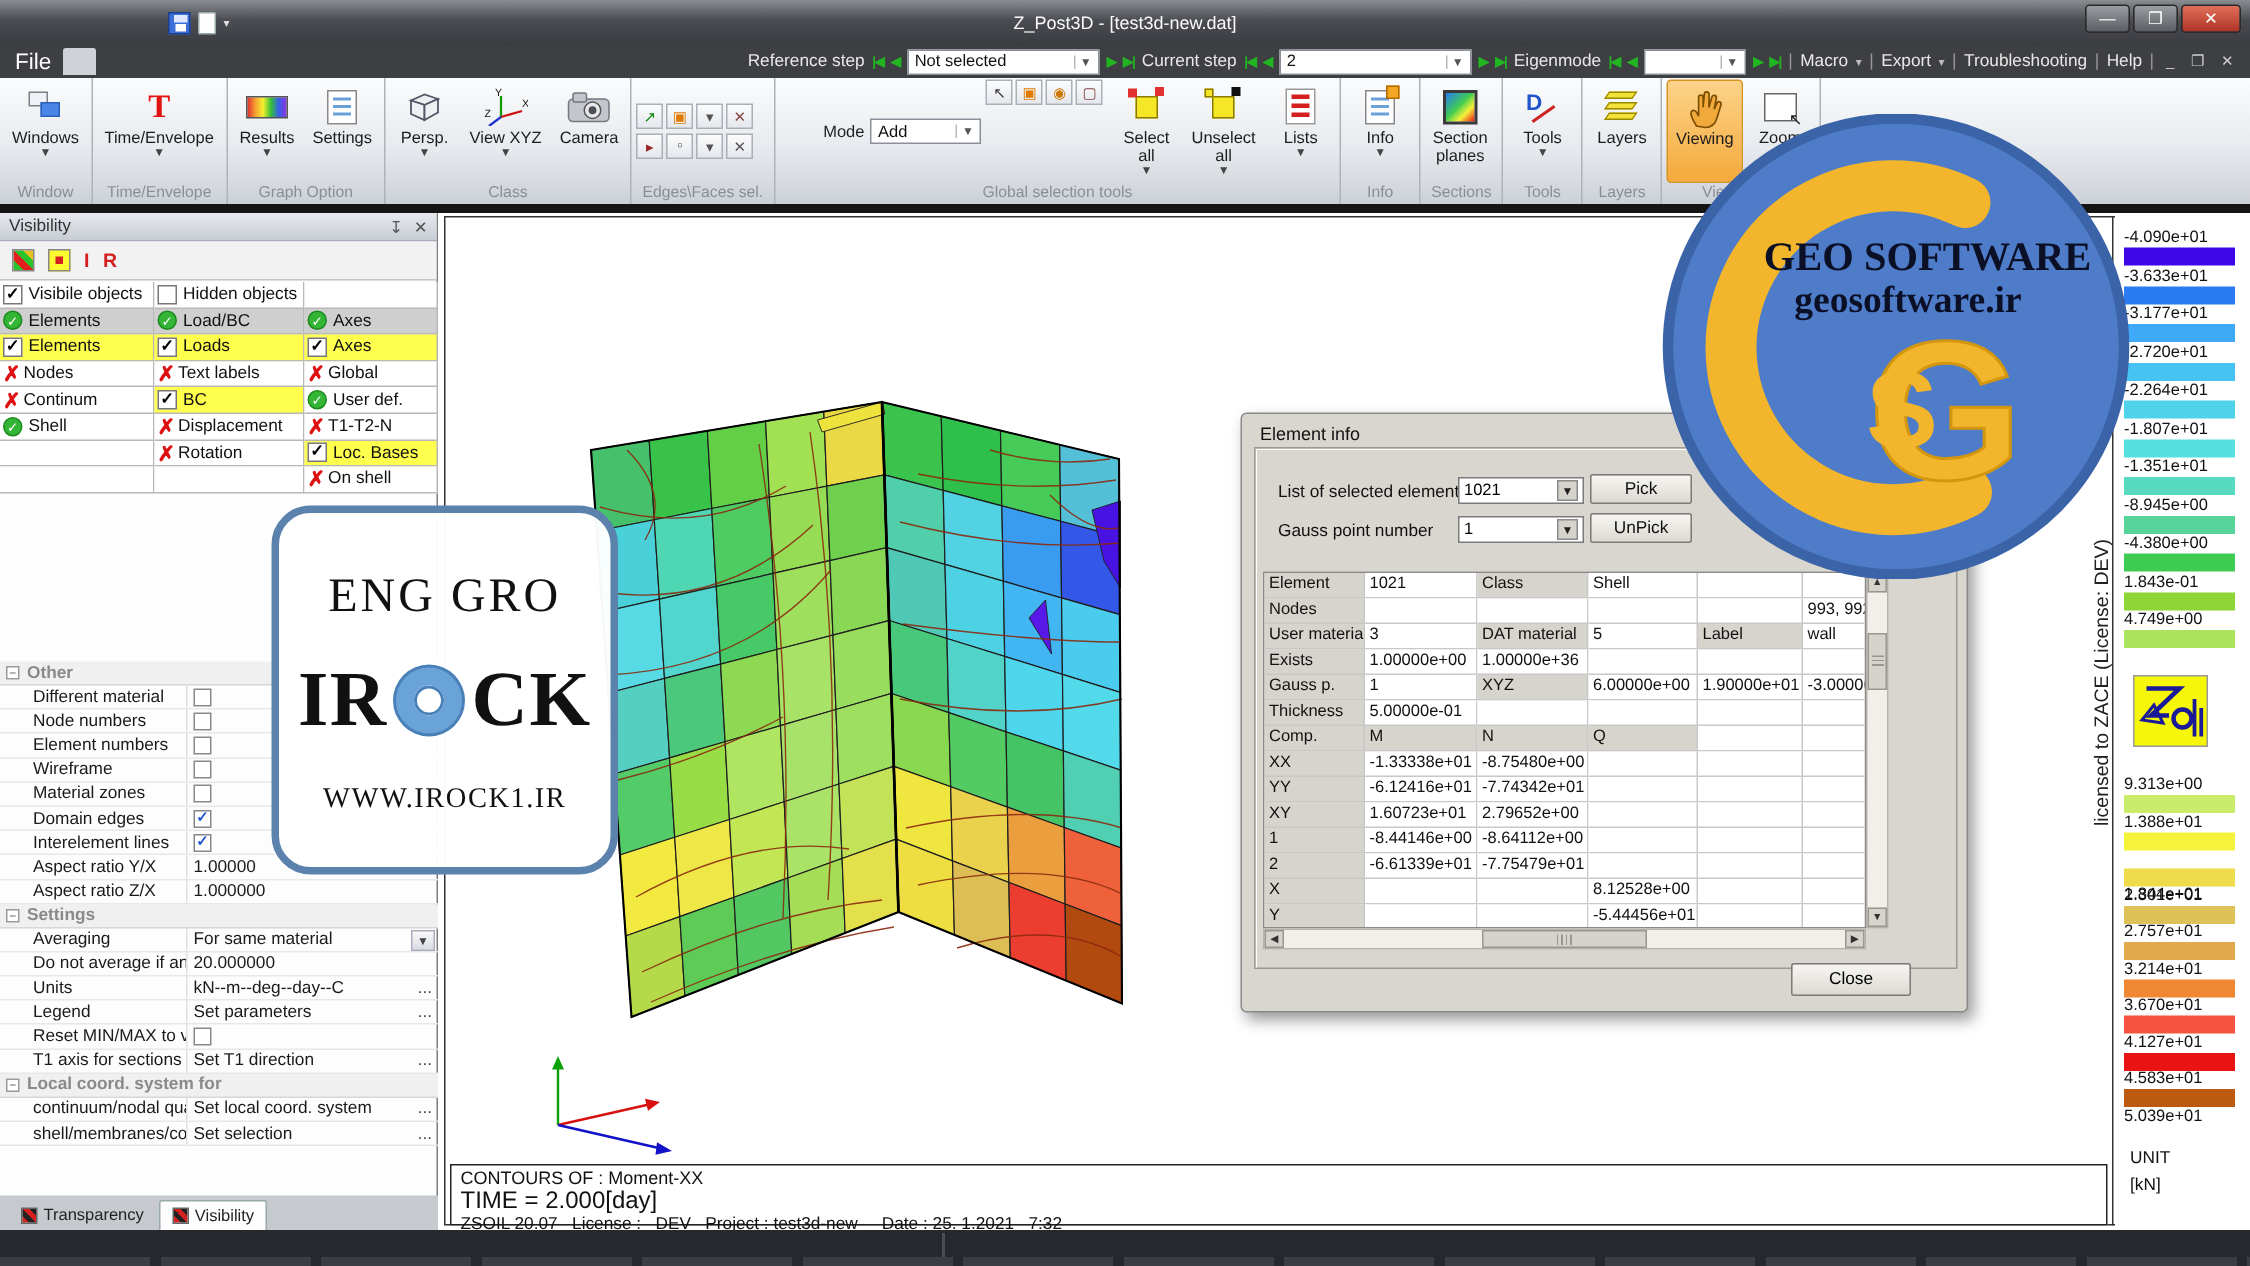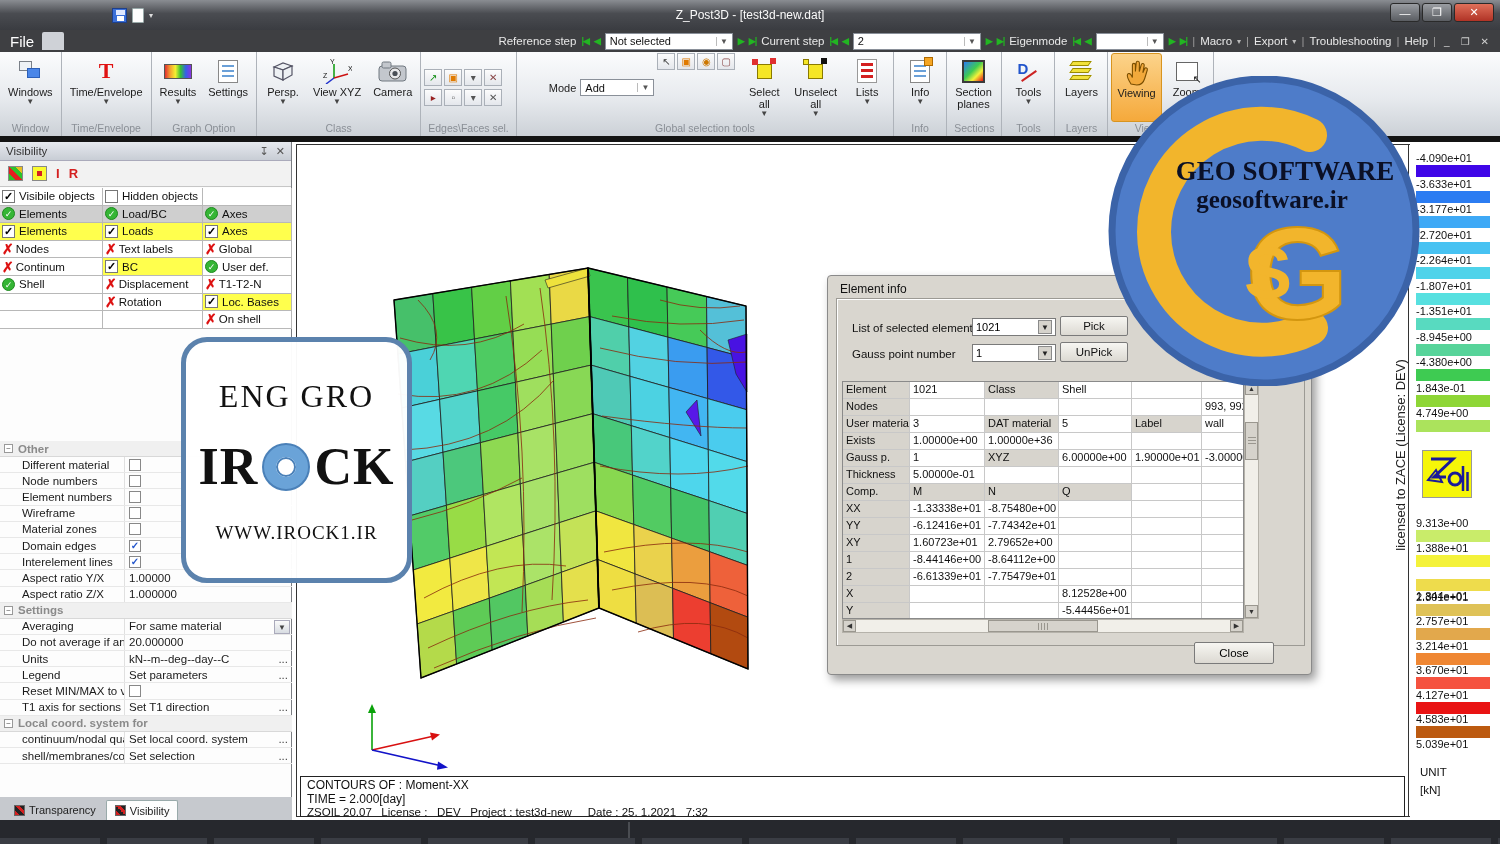--- a/index.html
+++ b/index.html
@@ -133,21 +133,21 @@
   .tabic{width:11px;height:11px;background:
     linear-gradient(45deg,#d42020 25%,#222 25% 50%,#d42020 50% 75%,#222 75%);border:1px solid #666;}
 
   
   .viewport{position:absolute;left:292px;top:142px;width:1208px;height:678px;background:#fff;}
   .vp-frame{position:absolute;left:4px;top:2px;width:1201px;height:673px;border:1px solid #333;}
   .legend-divider{position:absolute;left:1116px;top:2px;width:1px;height:673px;background:#333;}
   .statusbox{position:absolute;left:8px;top:634px;width:1105px;height:41px;border:1px solid #222;background:#fff;
     padding:1px 6px;color:#111;}
   .statusbox .l1{font-size:12px;white-space:pre;}
-  .statusbox .l2{font-size:12px;white-space:pre;}
+  .statusbox .l2{font-size:16px;white-space:pre;}
   .statusbox .l3{font-size:11.5px;white-space:pre;}
   .mesh{position:absolute;left:292px;top:142px;z-index:3;}
   .axes{position:absolute;left:348px;top:698px;z-index:4;}
 
   .license-vert{position:absolute;left:1286px;top:447px;width:230px;height:16px;transform:rotate(-90deg);
     font-size:13px;color:#222;text-align:center;z-index:6;}
 
   .legend{position:absolute;left:1410px;top:142px;width:90px;height:678px;background:#fff;z-index:5;}
   .lg-label{position:absolute;left:6px;font-size:11px;color:#111;white-space:nowrap;}
   .lg-bar{position:absolute;left:6px;width:74px;height:12px;}

